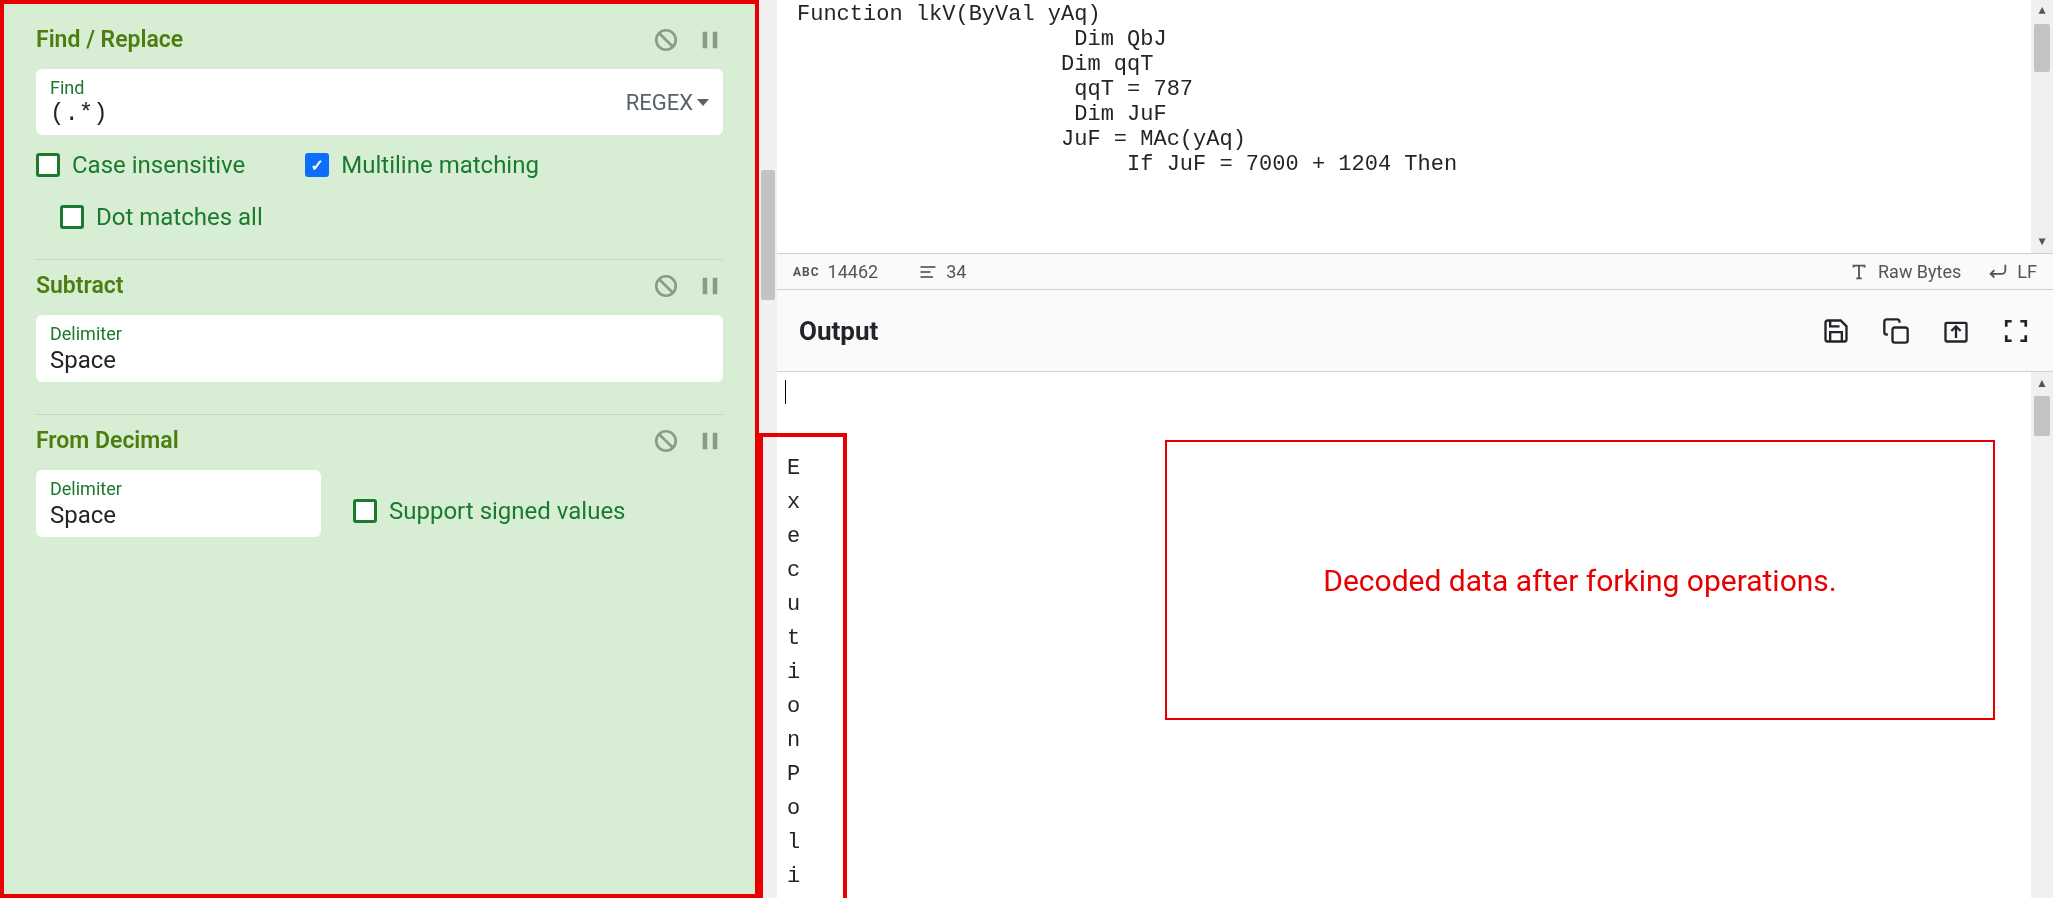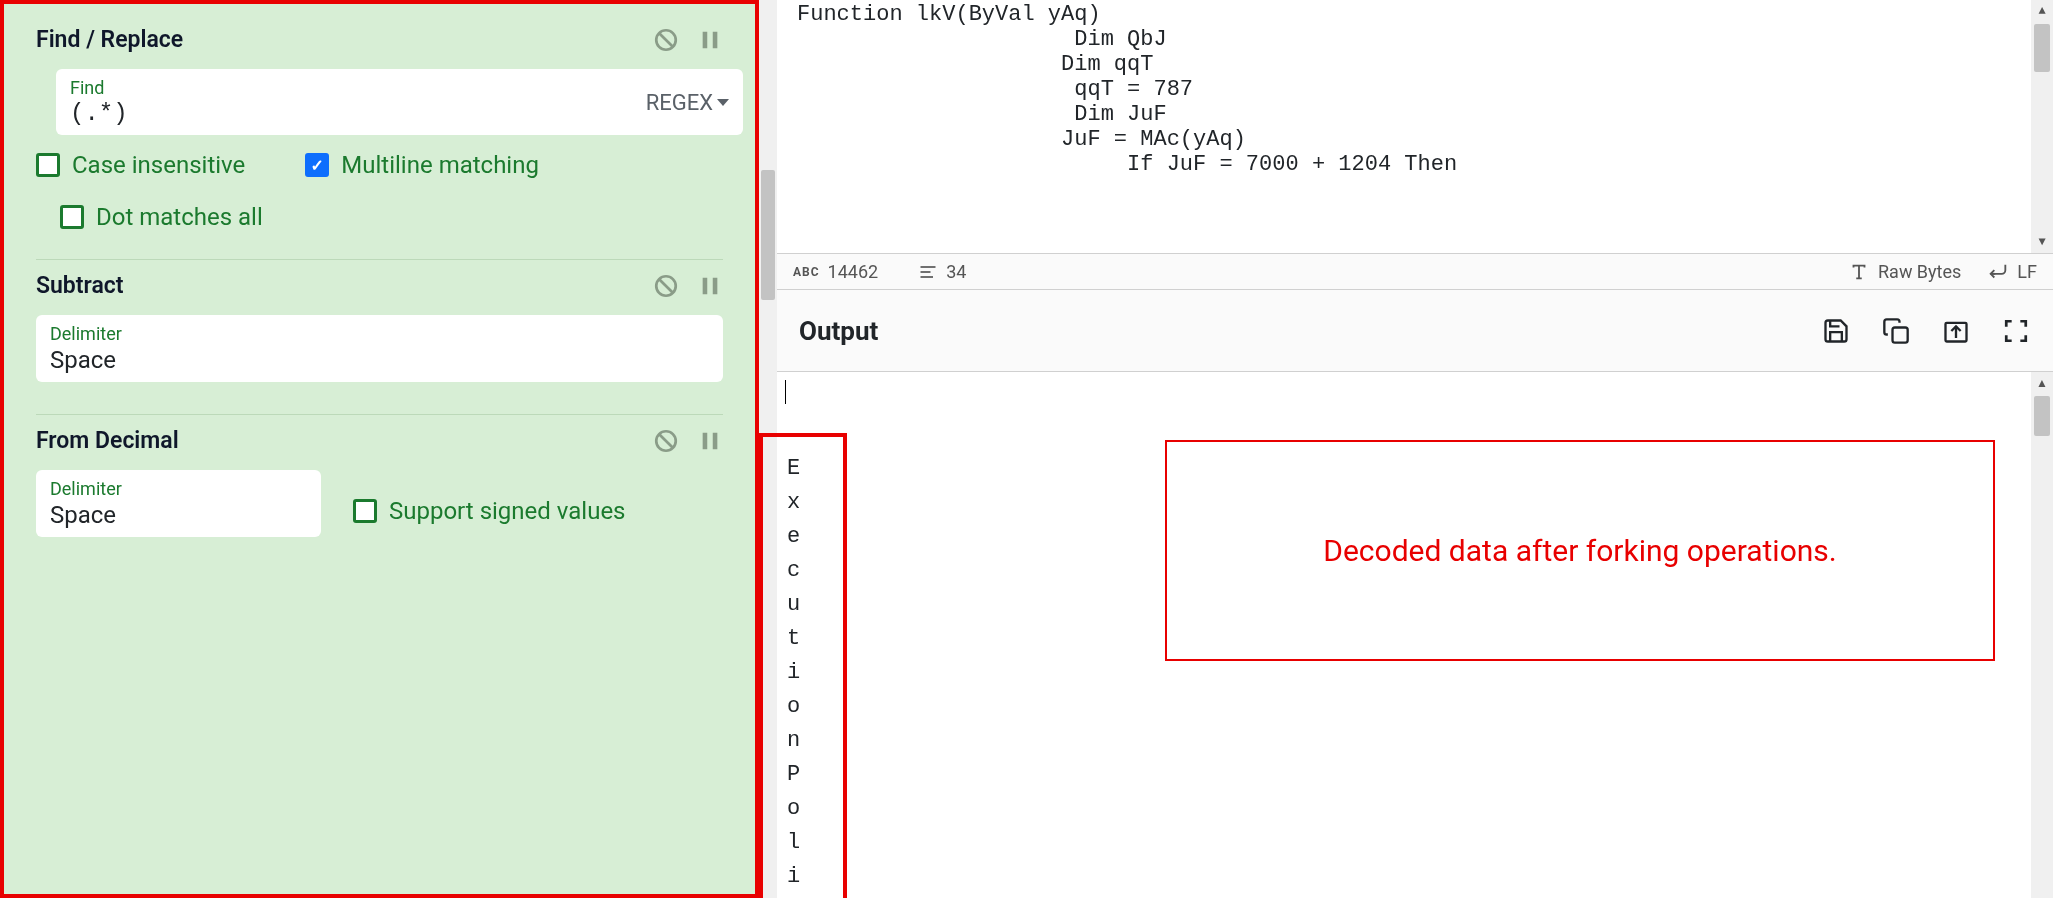--- a/index.html
+++ b/index.html
@@ -30,21 +30,21 @@
     padding-bottom: 18px;
     margin-bottom: 12px;
   }
   .op-header {
     display: flex;
     align-items: center;
     justify-content: space-between;
     margin: 10px 0 16px 0;
   }
   .op-title {
-    color: #0f172a;
+    color: #4d7c0f;
     font-size: 23px;
     font-weight: 600;
   }
   .op-icons {
     display: flex;
     gap: 18px;
   }
   .op-icon {
     width: 26px;
     height: 26px;
@@ -66,21 +66,21 @@
     color: #1b7a2e;
     font-size: 18px;
     font-weight: 400;
   }
   .input-value {
     color: #212529;
     font-size: 24px;
     font-family: 'Consolas', 'Courier New', monospace;
     margin-top: 2px;
   }
-  .find-row { width:100%;margin-left:20px; }
+  .find-row { width:100%; }
   .replace-row {
     display: flex;
     align-items: center;
     gap: 28px;
   }
   .replace-row .input-box { width: 408px; flex-shrink:0; }
   .regex-tag {
     position: absolute;
     right: 14px;
     top: 50%;
@@ -255,21 +255,21 @@
     height:480px;
     background:transparent;
     pointer-events:none;
   }
   .red-box-label {
     position:absolute;
     border:2px solid #e80000;
     left:1165px;
     top:440px;
     width:830px;
-    height:221px;
+    height:280px;
     display:flex;
     align-items:center;
     justify-content:center;
     pointer-events:none;
   }
   .red-box-label span {
     color:#e80000;
     font-size:30px;
   }
   .decoded-column {

